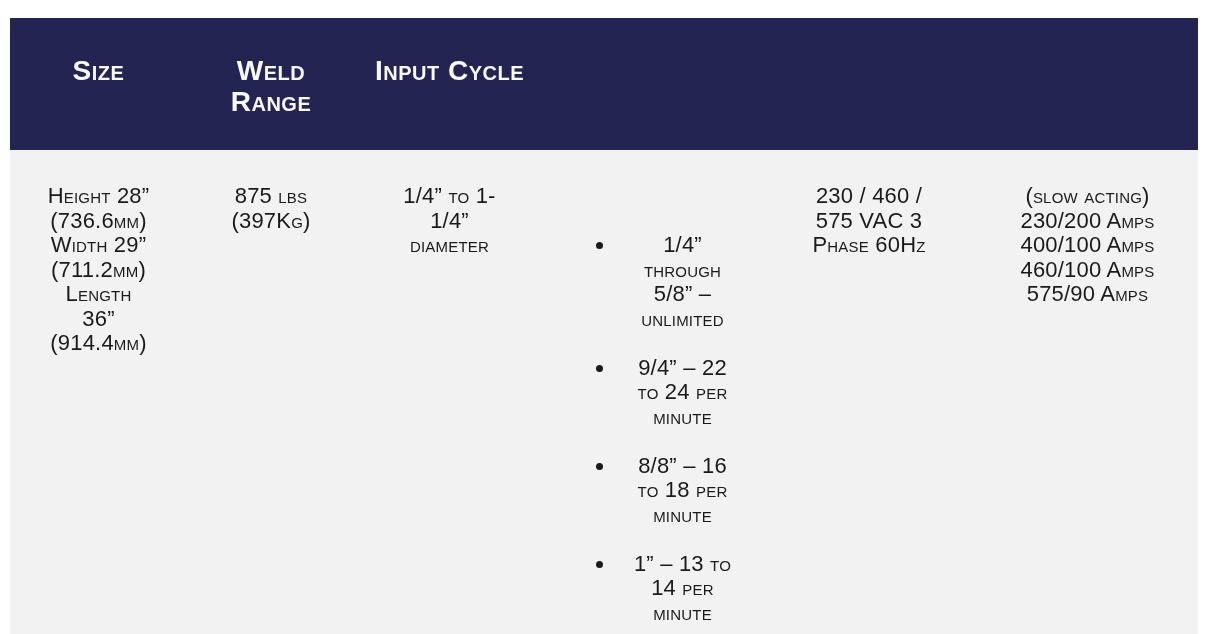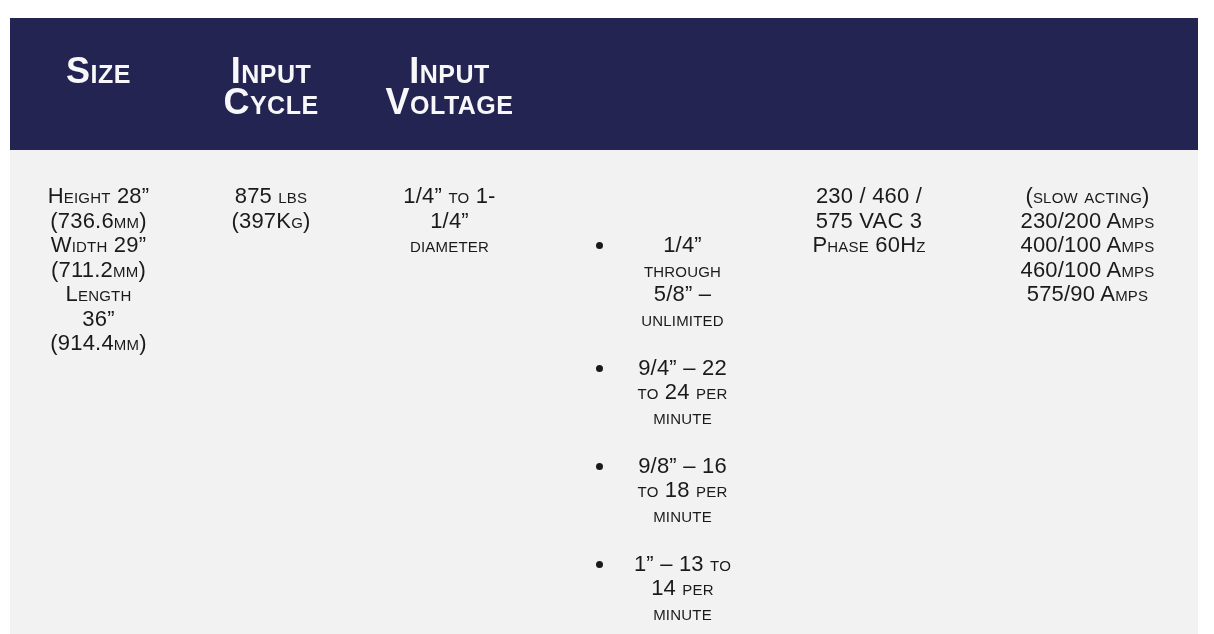--- a/index.html
+++ b/index.html
@@ -28,21 +28,21 @@
     grid-template-columns: 177px 168px 189px 217px 216px 221px;
   }
   .thead {
     background: var(--header-bg);
     height: 132px;
   }
   .th {
     color: var(--header-text);
     font-variant: small-caps;
     font-weight: 700;
-    font-size: 36px;
+    font-size: 28px;
     line-height: 31px;
     letter-spacing: 0.5px;
     text-align: center;
     padding: 37px 10px 0 10px;
     white-space: pre-line;
   }
   .tbody {
     background: var(--body-bg);
     min-height: 456px;
   }
@@ -68,23 +68,23 @@
   .duty li {
     white-space: pre-line;
   }
 </style>
 </head>
 <body>
 
 <div class="spec-table">
   <div class="thead">
     <div class="th">Size</div>
+    <div class="th">Weld
+Range</div>
     <div class="th">Input Cycle</div>
-    <div class="th">Input
-Voltage</div>
   </div>
   <div class="tbody">
     <div class="td">Height 28”
 (736.6mm)
 Width 29”
 (711.2mm)
 Length
 36”
 (914.4mm)</div>
     <div class="td">875 lbs
@@ -94,21 +94,21 @@
 diameter</div>
     <div class="td duty">
       <ul>
         <li>1/4”
 through
 5/8” –
 unlimited</li>
         <li>9/4” – 22
 to 24 per
 minute</li>
-        <li>9/8” – 16
+        <li>8/8” – 16
 to 18 per
 minute</li>
         <li>1” – 13 to
 14 per
 minute</li>
         
       </ul>
     </div>
     <div class="td">230 / 460 /
 575 VAC 3

